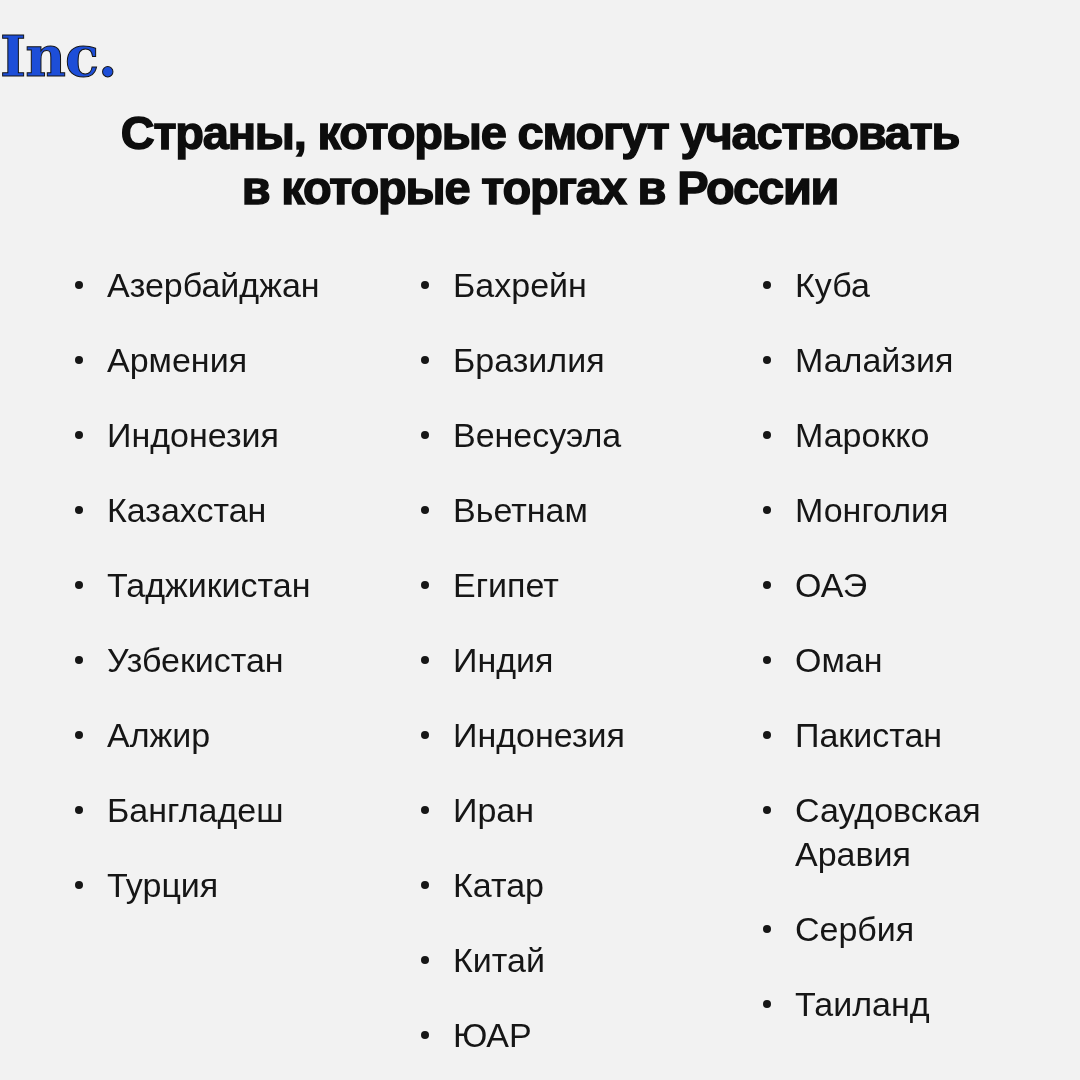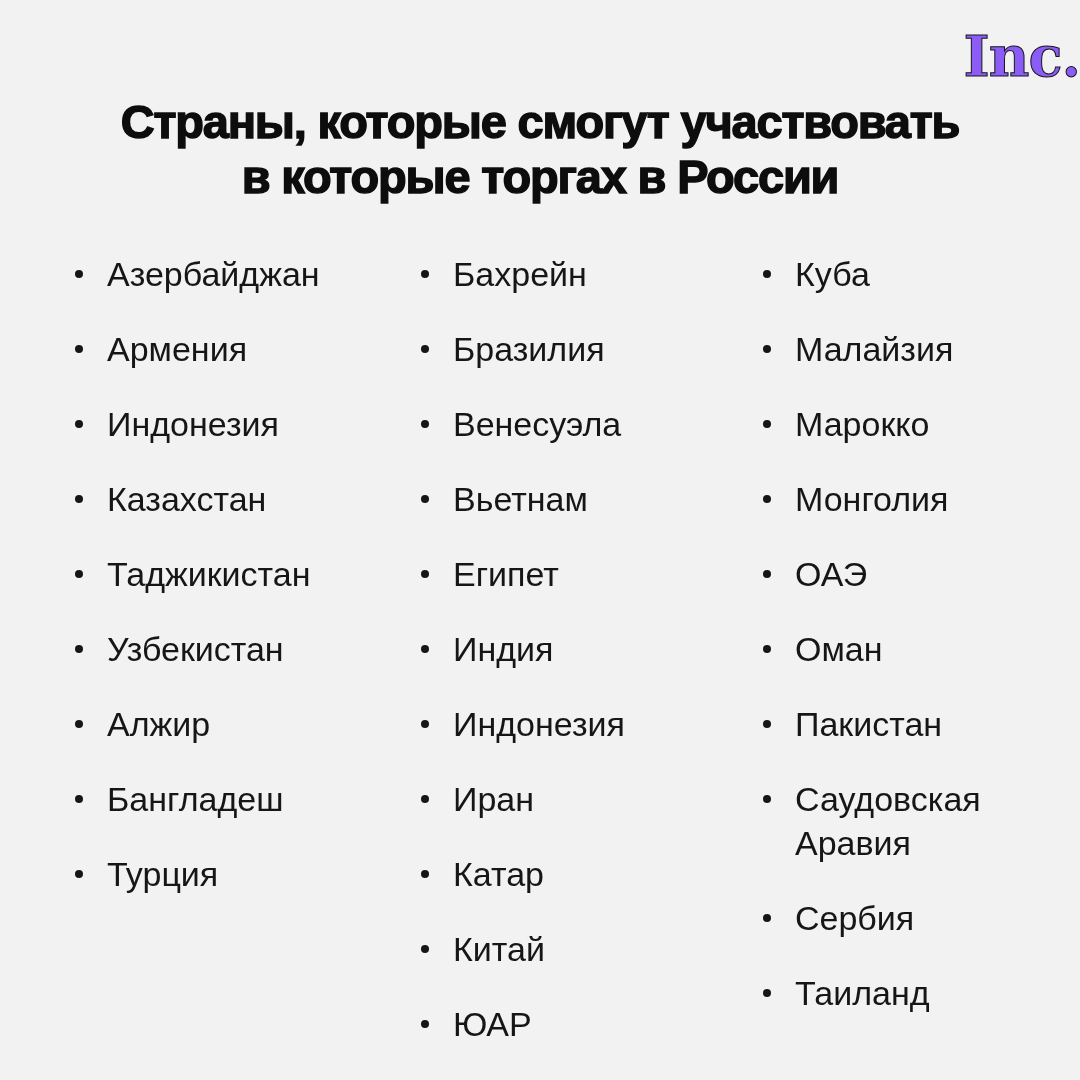--- a/index.html
+++ b/index.html
@@ -11,31 +11,31 @@
     position: relative;
     width: 1080px;
     height: 1080px;
     background: #f2f2f2;
     color: #111111;
     font-family: "Liberation Sans", sans-serif;
     overflow: hidden;
   }
   .logo {
     padding-top: 26px;
-    text-align: right;
+    text-align: left;
     font-family: "DejaVu Serif", serif;
     font-weight: bold;
     font-size: 56px;
     line-height: 60px;
     letter-spacing: -1px;
-    color: #8b5cf6;
+    color: #1d4ed8;
     -webkit-text-stroke: 1px #141414;
   }
   .title {
-    margin: 8px 40px 0;
+    margin: 19px 40px 0;
     text-align: center;
     font-size: 47px;
     line-height: 55px;
     font-weight: bold;
     letter-spacing: -1.2px;
     color: #0d0d0d;
     -webkit-text-stroke: 1.4px #0d0d0d;
   }
   .title .title-line {
     display: block;

